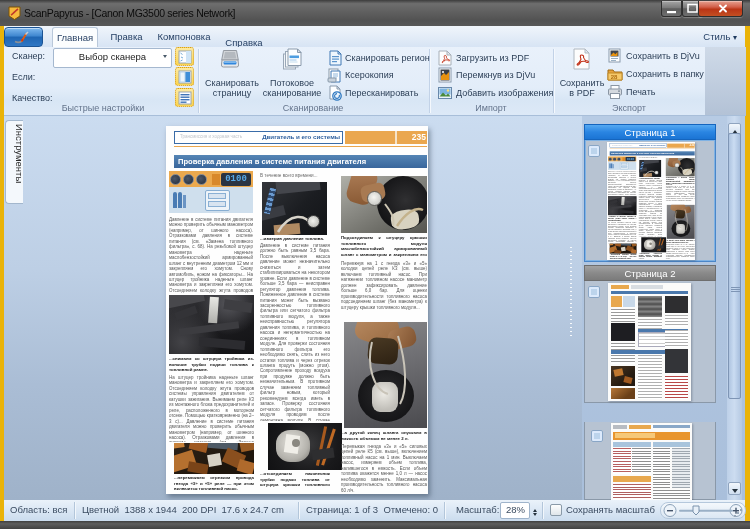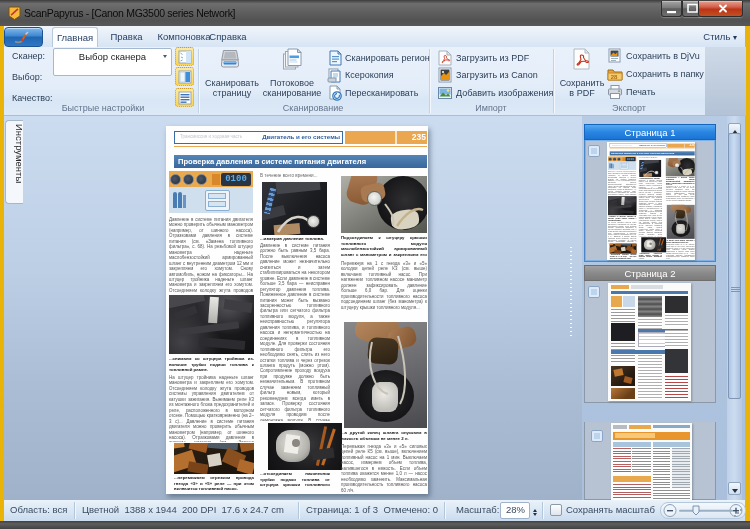--- a/index.html
+++ b/index.html
@@ -21,21 +21,21 @@
 .tab{position:absolute;top:1px;height:20px;font-size:9.5px;color:#1f3a5f;line-height:20px;text-align:center;}
 #tab1{left:48px;width:46px;background:#fbfdfe;border:1px solid #b9c8da;border-bottom:none;border-radius:3px 3px 0 0;}
 #tabstyle{position:absolute;right:8px;top:1px;font-size:9.5px;color:#1f3a5f;line-height:20px;}
 #ribbon{position:absolute;left:4px;top:47px;width:701px;height:69px;
   background:linear-gradient(180deg,#e9f1fb 0%,#e3edf9 60%,#d8e6f5 78%,#dde9f7 100%);border-bottom:1px solid #a8bed9;}
 #ribfill{position:absolute;left:705px;top:47px;width:41px;height:69px;
   background:linear-gradient(180deg,#cfdae8,#b3c2d6);border-bottom:1px solid #a8bed9;}
 .gsep{position:absolute;top:2px;height:64px;width:1px;background:#c2d2e7;box-shadow:1px 0 0 #f4f8fd;}
 .glabel{position:absolute;top:56px;font-size:9px;color:#64748c;width:200px;text-align:center;}
 .rlab{position:absolute;font-size:9px;color:#2e4159;}
-.combo{position:absolute;left:49px;width:119px;height:28px;background:#fff;border:1px solid #a5b8cf;
+.combo{position:absolute;left:49px;width:119px;height:20px;background:#fff;border:1px solid #a5b8cf;
   border-radius:2px;font-size:9.5px;color:#222;line-height:15px;}
 .combo i{position:absolute;right:4px;top:6px;width:0;height:0;border:2.5px solid transparent;border-top:3.5px solid #4a5a6a;font-style:normal;}
 .ybtn{position:absolute;left:171px;width:19px;height:19px;border-radius:3px;
   background:linear-gradient(180deg,#fdeaa0 0%,#fbd44e 100%);border:1px dotted #d29b29;}
 .bigtext{position:absolute;font-size:9px;color:#2e4159;text-align:center;line-height:9.5px;}
 .srow{position:absolute;font-size:9px;color:#2e4159;white-space:nowrap;}
 #main{position:absolute;left:4px;top:116px;width:578px;height:384px;
   background:linear-gradient(180deg,#cbdcf0 0%,#bdcfe5 40%,#aabdd5 70%,#9fb2c9 100%);}
 #tooltab{position:absolute;left:1px;top:4px;width:18px;height:84px;background:#f4f8fc;
   border:1px solid #a3b7cd;border-radius:4px 0 0 4px;border-right:none;}
@@ -97,33 +97,33 @@
   <div id="tabrow">
     <div id="appbtn"><svg width="37" height="18" viewBox="0 0 37 18">
       <path d="M10 13.5 C 13 15, 15 14.5, 17 13" stroke="#8a8f96" stroke-width="1.6" fill="none"></path>
       <path d="M16.5 13.5 C 18 11, 19.5 8, 21.5 5.5" stroke="#e05c10" stroke-width="2" fill="none"></path>
       <path d="M20.5 6.5 l2.5 -2.5" stroke="#c8ccd2" stroke-width="1.6" fill="none"></path>
       <circle cx="17.2" cy="12.2" r="1.1" fill="#d43a10"></circle>
         </svg></div>
     <div class="tab" id="tab1">Главная</div>
     <div class="tab" style="left:100px;width:45px;">Правка</div>
     <div class="tab" style="left:148px;width:64px;">Компоновка</div>
-    <div class="tab" style="left:200px;width:48px;">Справка</div>
+    <div class="tab" style="left:216px;width:48px;margin-top:6px;">Справка</div>
     <div id="tabstyle">Стиль <span style="font-size:8px;">▾</span></div>
   </div>
 <div id="ribbon">
 <div class="gsep" style="left:194px;"></div>
       <div class="gsep" style="left:425px;"></div>
 <div class="gsep" style="left:549px;"></div>
 <div class="glabel" style="left:-1px;">Быстрые настройки</div>
 <div class="glabel" style="left:209px;">Сканирование</div>
 <div class="glabel" style="left:525px;">Экспорт</div>
 <div class="glabel" style="left:387px;">Импорт</div>
 <div class="rlab" style="left:8px;top:4px;">Сканер:</div>
-<div class="rlab" style="left:8px;top:25px;">Выбор:</div>
+<div class="rlab" style="left:8px;top:25px;">Если:</div>
 <div class="rlab" style="left:8px;top:46px;">Качество:</div>
 <div class="combo" style="top:1px;text-align:center;">Выбор сканера<i></i></div>
 <div class="ybtn" style="top:0px;">
         <svg style="position:absolute;left:1px;top:1px;" width="16" height="16" viewBox="0 0 16 16">
           <g>
             <rect x="2" y="2" width="12" height="12" fill="#fdfeff" stroke="#98a4b2"></rect>
             <path d="M9 2 h5 v12 h-5 z" fill="#cfe4f6"></path>
             <path d="M3.5 4 l2 1.5 M4 8 l2 1 M3.5 12 l2-1" stroke="#74aad8" stroke-width="1"></path>
           </g>
         </svg>
@@ -217,21 +217,21 @@
       </svg>
       <svg style="position:absolute;left:433px;top:38px;" width="16" height="16" viewBox="0 0 16 16">
         <g>
           <rect x="1.5" y="2.5" width="13" height="11" fill="#eaf3fb" stroke="#6888aa"></rect>
           <rect x="2.5" y="3.5" width="11" height="6" fill="#7db4e0"></rect>
           <path d="M2.5 11.5 l3.5-4 3 3 2-2 2.5 3 z" fill="#4a8a3a"></path>
           <circle cx="11" cy="5.5" r="1.2" fill="#f8e080"></circle>
         </g>
       </svg>
       <div class="srow" style="left:452px;top:6px;">Загрузить из PDF</div>
-<div class="srow" style="left:452px;top:23px;">Загрузить из Canon</div>
+<div class="srow" style="left:452px;top:23px;">Перемкнув из DjVu</div>
 <div class="srow" style="left:452px;top:41px;">Добавить изображения</div>
 <svg style="position:absolute;left:569px;top:1px;" width="17" height="22" viewBox="0 0 17 22">
         <g>
           <path d="M1 1 h11 l4 4 v16 h-15 z" fill="#fdfdfd" stroke="#b0b8c0"></path>
 <path d="M12 1 l4 4 h-4 z" fill="#e4e9ee" stroke="#b0b8c0"></path>
 <path d="M8.2 7 c-1.4 0 -.8 2.6 -.2 4.2 -.9 1.9 -2.2 4 -3.4 4.6 -1 .6 -.2 1.8 1 .9 .8-.6 2-2.2 2.6-3.2 1.2-.3 2.6-.4 3.8-.2 1.2 1 2.8 1.7 3.3.9.6-1-1.5-1.6-2.8-1.7-.7-.8-1.6-2.1-2-3.1.3-1.3.3-2.4-2.3-2.4z" fill="none" stroke="#c23118" stroke-width="1.1"></path>
         </g>
       </svg>
       <div class="bigtext" style="left:543px;top:32px;width:70px;">Сохранить<br>в PDF</div>
 <svg style="position:absolute;left:603px;top:1px;" width="16" height="16" viewBox="0 0 16 16">

